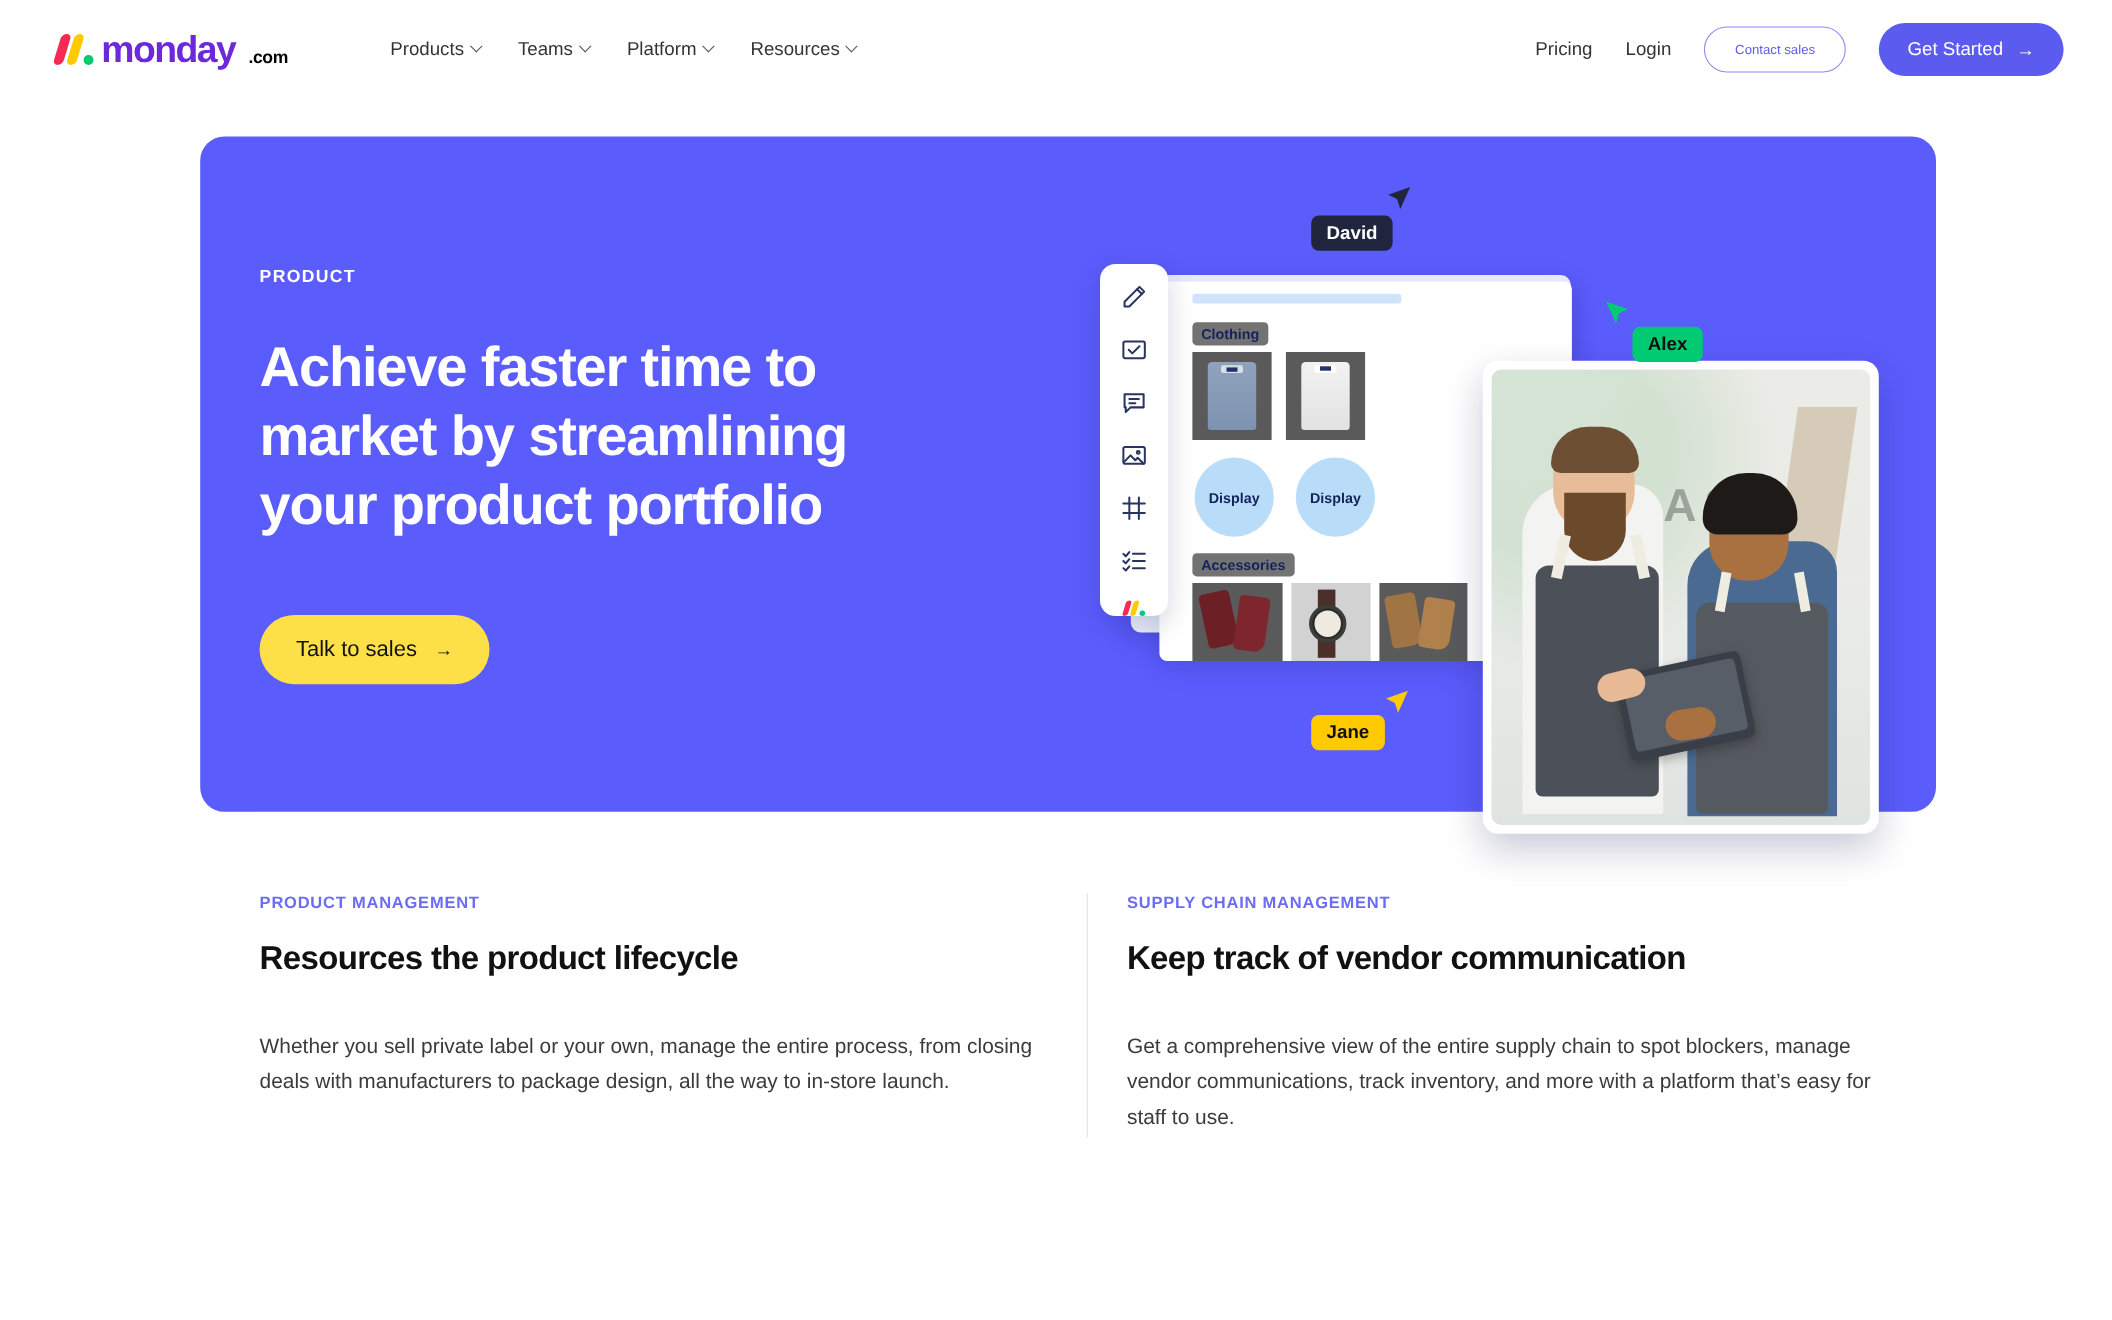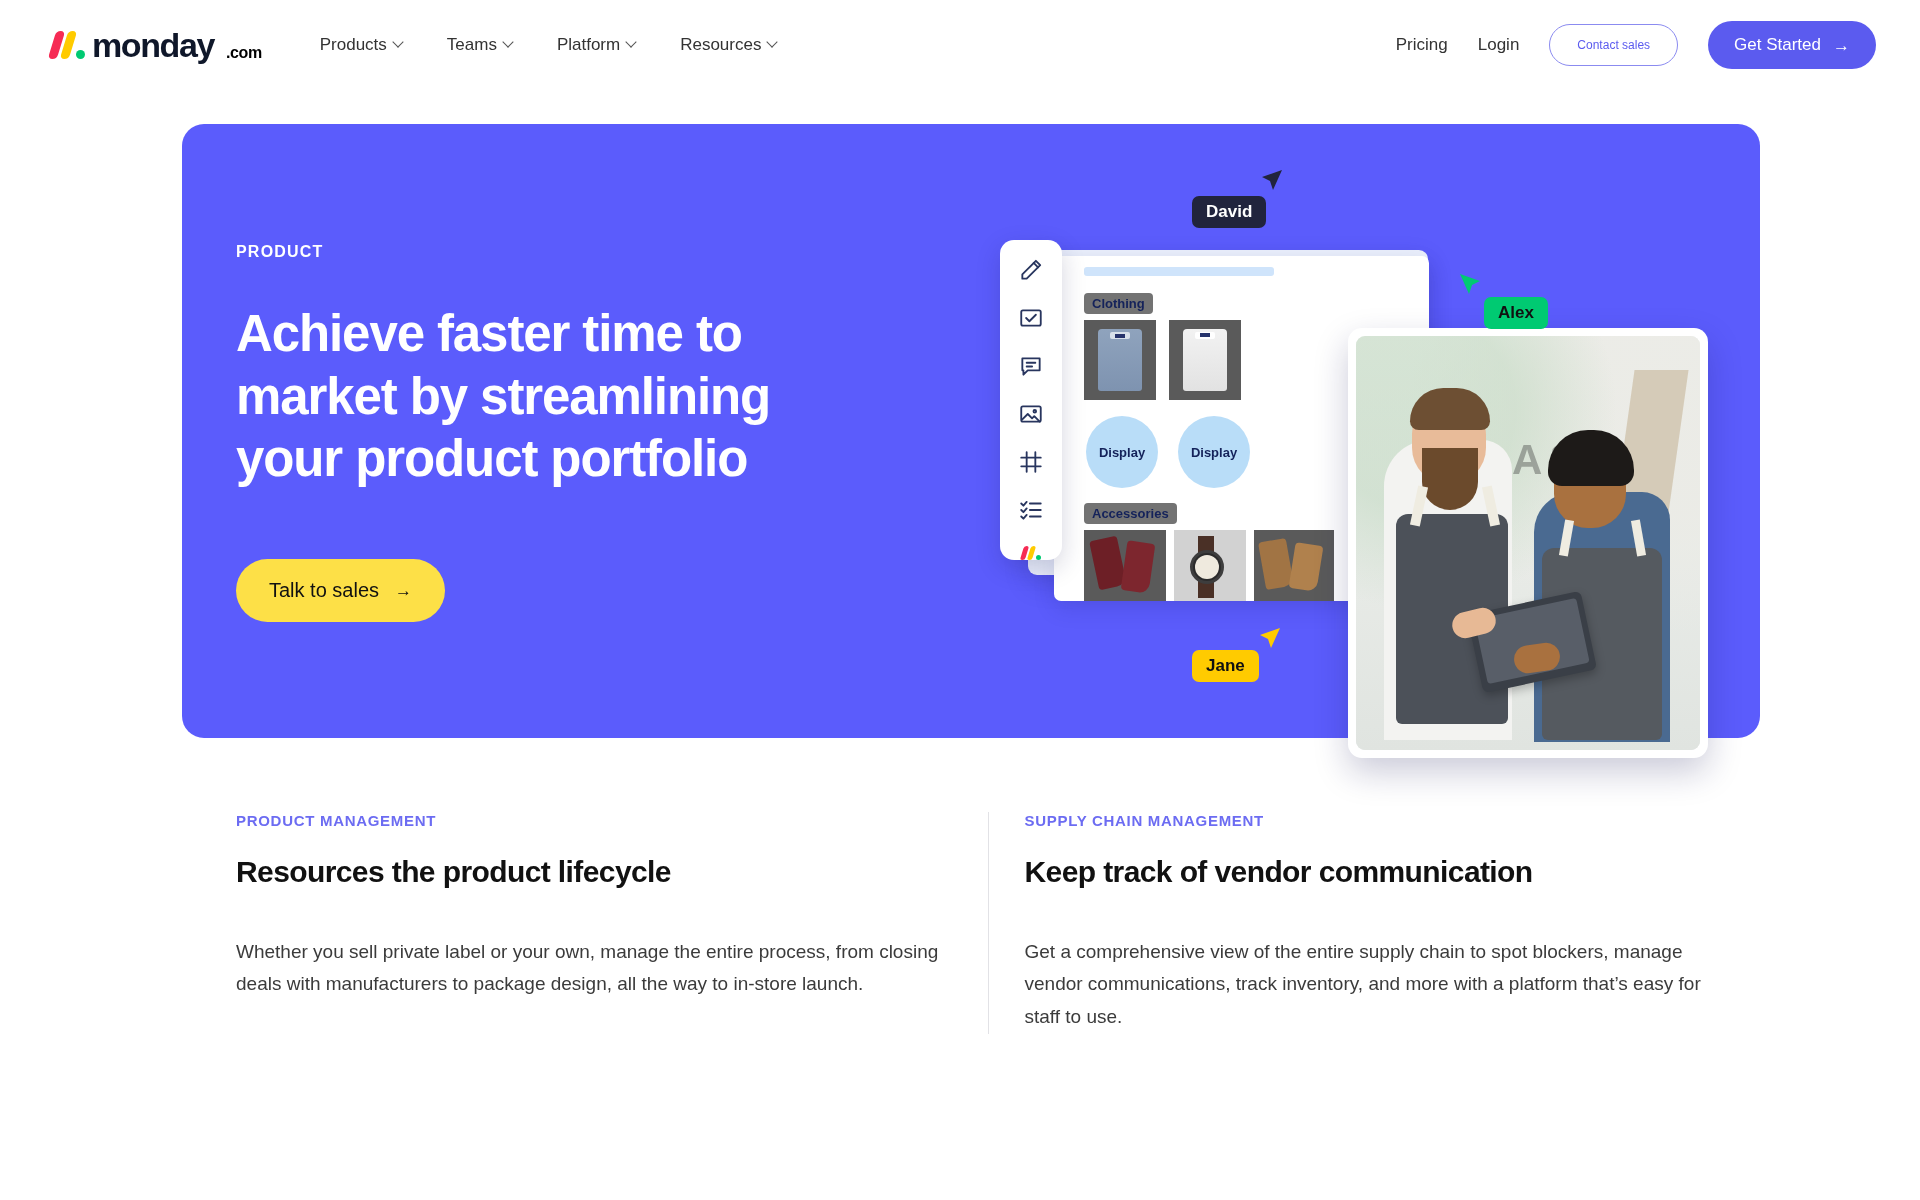--- a/index.html
+++ b/index.html
@@ -18,24 +18,24 @@
     display: flex; align-items: center;
     padding: 0 44px 0 52px;
     background: #fff;
   }
   .logo { display: flex; align-items: flex-end; margin-right: 58px; }
   .logo-marks { display: flex; align-items: flex-end; gap: 3px; margin-right: 7px; margin-bottom: 3px; }
   .lm { width: 9px; height: 28px; border-radius: 5px; }
   .lm.red { background: #f62b54; transform: skewX(-17deg); }
   .lm.yel { background: #ffcb00; transform: skewX(-17deg); }
   .lm.grn { width: 9px; height: 9px; border-radius: 50%; background: #00ca72; }
-  .logo-word { font-size: 34px; font-weight: 700; letter-spacing: -1.4px; color: #0f172a; line-height: 1; }
+  .logo-word { font-size: 34px; font-weight: 700; letter-spacing: -1.4px; color: #6d28d9; line-height: 1; }
   .logo-tld { font-size: 16px; font-weight: 700; color: #000; letter-spacing: -0.4px; margin-left: 12px; }
 
-  .nav { display: flex; align-items: center; gap: 45px; }
+  .nav { display: flex; align-items: center; gap: 34px; margin-left: 35px; }
   .nav-item {
     display: flex; align-items: center; gap: 7px;
     font-size: 17px; color: #333; cursor: pointer;
   }
   .chev {
     display: inline-block; width: 8px; height: 8px;
     border-right: 1.6px solid #555; border-bottom: 1.6px solid #555;
     transform: translateY(-3px) rotate(45deg);
   }
   .header-right { margin-left: auto; display: flex; align-items: center; gap: 30px; }

